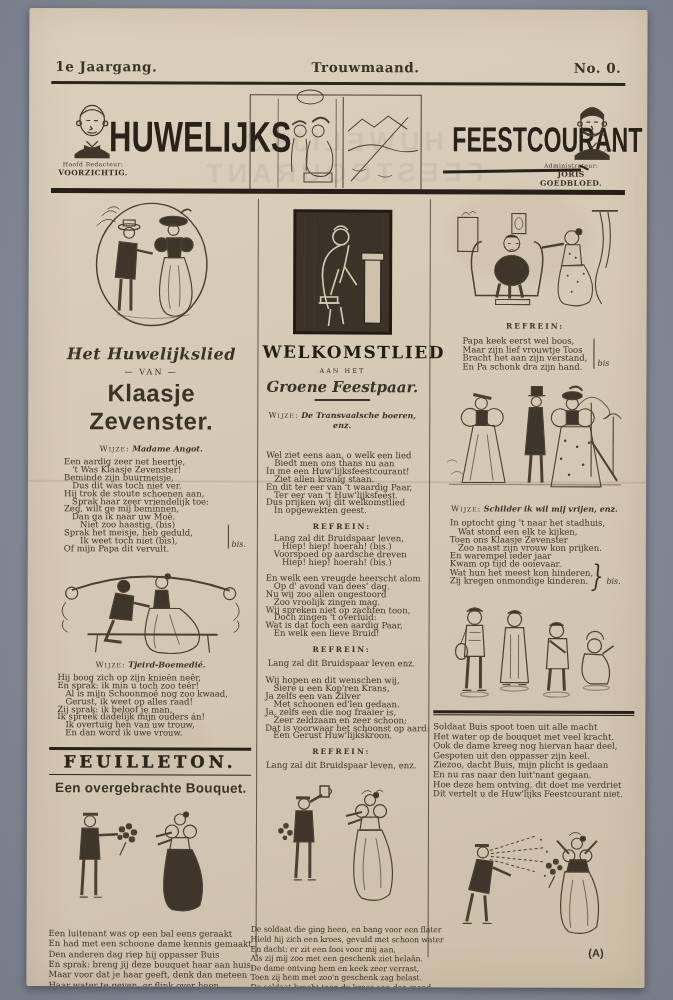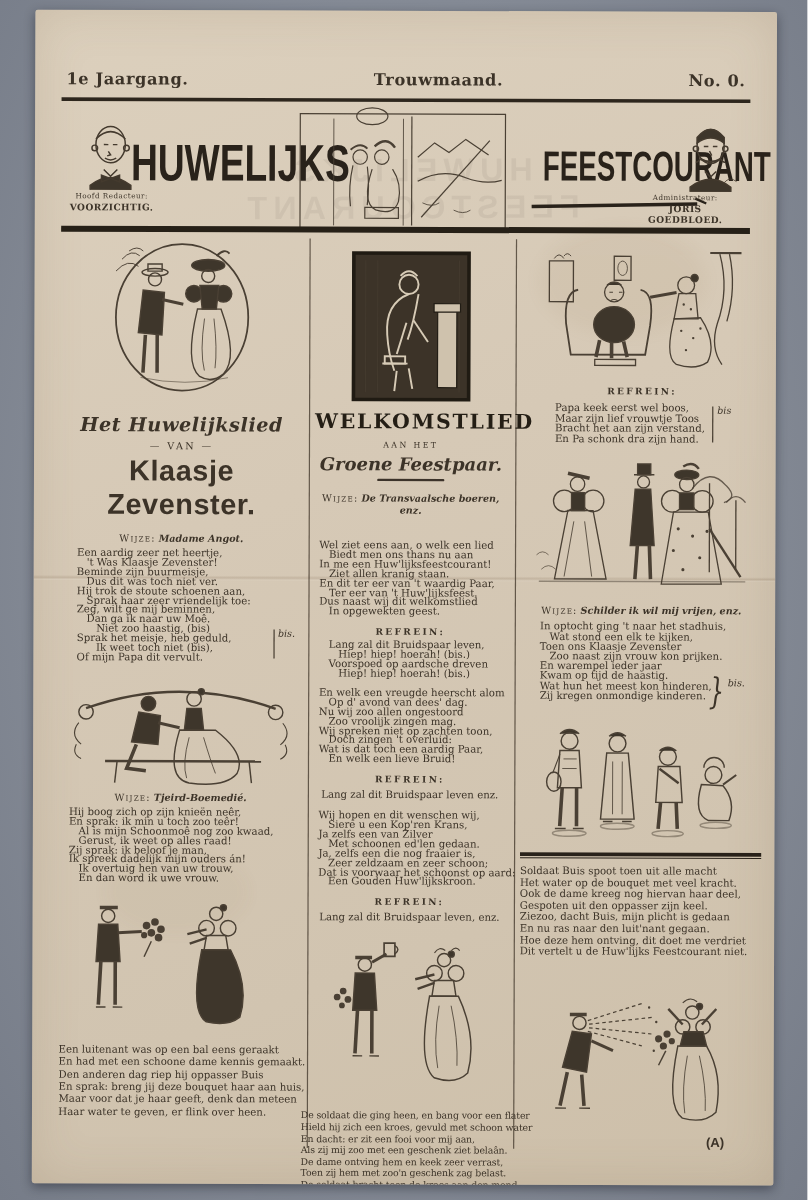--- a/index.html
+++ b/index.html
@@ -37,21 +37,21 @@
   .wijze{font-size:8px;text-align:center;margin-top:8px;}
   .wijze .wl{letter-spacing:1px;font-variant:small-caps;}
   .wijze .ws{font-style:italic;font-weight:bold;}
   .verse{font-size:8.5px;line-height:7.9px;margin-top:5px;position:relative;}
   .verse .vl{white-space:pre;}
   .c1v{padding-left:14px;}
   .c2v{padding-left:4px;}
   .c3v{padding-left:16px;}
   .refrein{font-size:7.5px;letter-spacing:2px;text-align:center;margin-top:7px;font-variant:small-caps;font-weight:bold;}
   .ref-line{font-size:8.5px;text-align:center;margin-top:4px;}
-  .bis{position:absolute;display:flex;align-items:flex-start;gap:3px;font-style:italic;font-size:8px;}
+  .bis{position:absolute;display:flex;align-items:flex-end;gap:3px;font-style:italic;font-size:8px;}
   .bisbar{width:1px;background:#453b2f;}
   .brace{font-size:20px;line-height:1;transform:scaleY(1.5);font-weight:normal;}
 
   .mid-title{font-family:"DejaVu Serif",serif;font-weight:bold;font-size:17px;letter-spacing:1.5px;text-align:center;margin-top:7px;color:#241e15;}
   .aanhet{font-size:6.5px;letter-spacing:2px;text-align:center;margin-top:5px;}
   .dedication{font-style:italic;font-weight:bold;font-size:15px;text-align:center;margin-top:3px;}
   .ded-flourish{width:56px;height:2px;background:#3c332a;margin:3px auto 0;border-radius:2px;}
 
   .feu-box{margin-top:10px;border-top:3.5px solid #29221a;border-bottom:1.5px solid #29221a;padding:2px 0 3px;}
   .feu-title{font-family:"DejaVu Serif",serif;font-weight:bold;font-size:16.5px;letter-spacing:4px;text-align:center;color:#2c251c;-webkit-text-stroke:.4px #2c251c;}
@@ -236,20 +236,24 @@
             <div class="vl">En sprak: ik min u toch zoo teêr!</div>
             <div class="vl">   Al is mijn Schoonmoê nog zoo kwaad,</div>
             <div class="vl">   Gerust, ik weet op alles raad!</div>
             <div class="vl">Zij sprak: ik beloof je man,</div>
             <div class="vl">Ik spreek dadelijk mijn ouders án!</div>
             <div class="vl">   Ik overtuig hen van uw trouw,</div>
             <div class="vl">   En dan word ik uwe vrouw.</div>
           </div>
       </div>
 
+      <div class="feu-box">
+        <div class="feu-title">FEUILLETON.</div>
+      </div>
+      <div class="feu-sub">Een overgebrachte Bouquet.</div>
 
       <svg class="svgill" style="margin-top:6px;" width="180" height="115" viewBox="0 0 180 115">
         <g stroke="#4a4034" fill="none" stroke-width="1.2">
           <path d="M23 13 h15" stroke-width="3"></path>
           <circle cx="30" cy="20" r="5.5"></circle>
           <path d="M22 27 L20 58 L40 58 L38 27 Z" fill="#3e362b"></path>
           <path d="M24 58 L22 94 M36 58 L36 94" stroke-width="3"></path>
           <path d="M20 96 h8 M34 96 h8"></path>
           <line x1="38" y1="34" x2="58" y2="33" stroke-width="2.5"></line>
           <g fill="#4a4034" stroke="none">
@@ -318,21 +322,21 @@
       </div>
 
       <div class="verse c2v" style="margin-top:22px;">
         <div>
             <div class="vl">Wel ziet eens aan, o welk een lied</div>
             <div class="vl">   Biedt men ons thans nu aan</div>
             <div class="vl">In me een Huw'lijksfeestcourant!</div>
             <div class="vl">   Ziet allen kranig staan.</div>
             <div class="vl">En dit ter eer van 't waardig Paar,</div>
             <div class="vl">   Ter eer van 't Huw'lijksfeest.</div>
-            <div class="vl">Dus naast wij dit welkomstlied</div>
+            <div class="vl">Dus prijken wij dit welkomstlied</div>
             <div class="vl">   In opgewekten geest.</div>
           </div>
       </div>
 
       <div class="refrein">REFREIN:</div>
       <div class="verse c2v" style="margin-top:4px;padding-left:12px;">
         <div>
             <div class="vl">Lang zal dit Bruidspaar leven,</div>
             <div class="vl">   Hiep! hiep! hoerah! (bis.)</div>
             <div class="vl">Voorspoed op aardsche dreven</div>
@@ -358,21 +362,21 @@
 
       <div class="verse c2v" style="margin-top:9px;">
         <div>
             <div class="vl">Wij hopen en dit wenschen wij,</div>
             <div class="vl">   Siere u een Kop'ren Krans,</div>
             <div class="vl">Ja zelfs een van Zilver</div>
             <div class="vl">   Met schoonen ed'len gedaan.</div>
             <div class="vl">Ja, zelfs een die nog fraaier is,</div>
             <div class="vl">   Zeer zeldzaam en zeer schoon;</div>
             <div class="vl">Dat is voorwaar het schoonst op aard:</div>
-            <div class="vl">   Een Gouden Huw'lijkskroon.</div>
+            <div class="vl">   Een Gerust Huw'lijkskroon.</div>
           </div>
       </div>
 
       <div class="refrein">REFREIN:</div>
       <div class="ref-line">Lang zal dit Bruidspaar leven, enz.</div>
 
       <svg class="svgill" style="margin-top:8px;" width="150" height="135" viewBox="0 0 150 135">
         <g stroke="#4a4034" fill="none" stroke-width="1.2">
           <path d="M30 20 h14" stroke-width="3"></path>
           <circle cx="38" cy="26" r="5.5"></circle>
@@ -506,21 +510,21 @@
         <span class="ws">Schilder ik wil mij vrijen, enz.</span>
       </div>
 
       <div class="verse c3v" style="line-height:8.2px;">
         <div>
             <div class="vl">In optocht ging 't naar het stadhuis,</div>
             <div class="vl">   Wat stond een elk te kijken,</div>
             <div class="vl">Toen ons Klaasje Zevenster</div>
             <div class="vl">   Zoo naast zijn vrouw kon prijken.</div>
             <div class="vl">En warempel ieder jaar</div>
-            <div class="vl">Kwam op tijd de haastig.</div>
+            <div class="vl">Kwam op tijd de ooievaar.</div>
             <div class="vl">Wat hun het meest kon hinderen,</div>
             <div class="vl">Zij kregen onmondige kinderen.</div>
           </div>
         <div class="bis" style="right:14px;top:47px;">
           <span class="brace">}</span>
           <span>bis.</span>
         </div>
       </div>
 
       <svg class="svgill" style="margin-top:10px;" width="180" height="110" viewBox="0 0 180 110">

